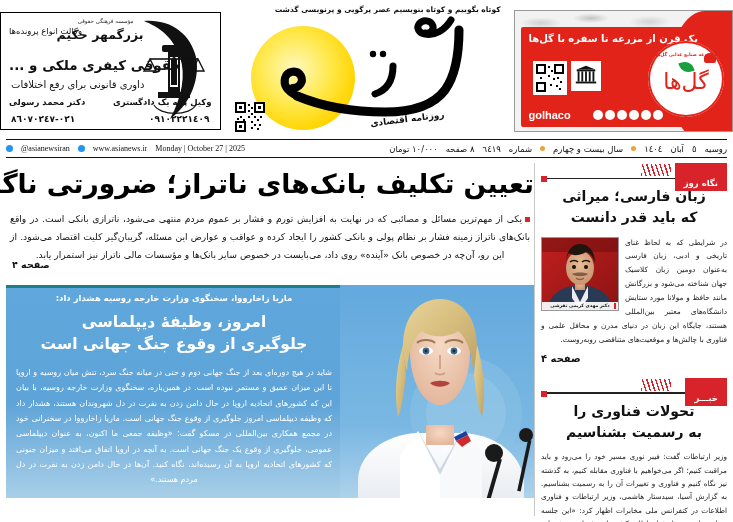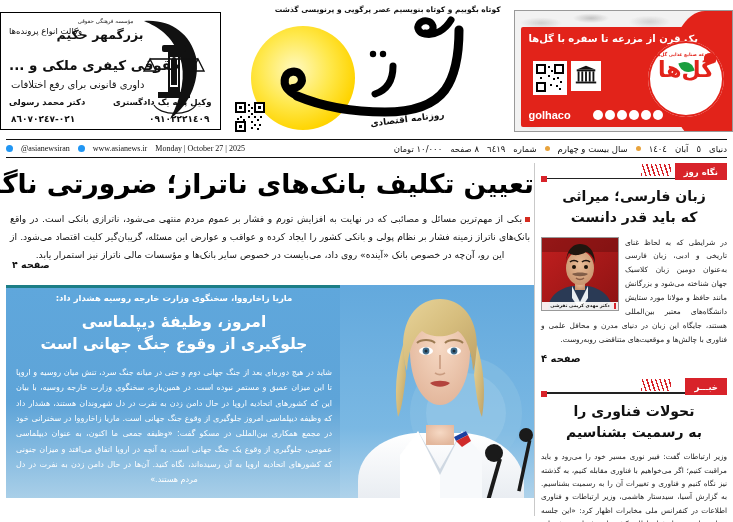--- a/index.html
+++ b/index.html
@@ -220,24 +220,24 @@
   .ad-golha .brand-disc .brand-top {
     position: absolute;
     top: 11px; left: 0; right: 0;
     text-align: center;
     font-size: 4.6px;
     font-weight: 700;
     color: #e2231a;
   }
   .ad-golha .brand-disc .brand-word {
     position: absolute;
-    top: 18px; left: 0; right: 0;
+    top: 30px; left: 0; right: 0;
     text-align: center;
     font-size: 22px;
-    font-weight: 700;
+    font-weight: 400;
     color: #e2231a;
     letter-spacing: -1px;
     line-height: 1;
   }
   .ad-golha .brand-disc .leaf {
     position: absolute;
     top: 20px; left: 50%;
     margin-left: -6px;
     width: 13px; height: 12px;
     background: #1a9e3f;
@@ -461,21 +461,21 @@
     height: 17px;
     margin-bottom: 5px;
   }
   .sec-head .tag {
     position: absolute;
     right: 0; top: 0;
     background: #d8232a;
     color: #fff;
     font-size: 8.5px;
     font-weight: 700;
-    padding: 4px 9px 2px 9px;
+    padding: 15px 9px 2px 9px;
     letter-spacing: 2px;
     line-height: 1.3;
   }
   .sec-head .hatch {
     position: absolute;
     right: 56px; top: 1px;
     width: 30px; height: 12px;
     background: repeating-linear-gradient(72deg, #d8232a 0 1.4px, transparent 1.4px 4.2px);
   }
   .sec-head .rule {
@@ -680,21 +680,21 @@
         <span class="dot"></span>
         <span class="handle">golhaco</span>
       </div>
     </div>
 
   </div>
 
   <div class="inforule-top"></div>
   <div class="infobar">
     <div class="fa-group">
-      <span>دنیای</span>
+      <span>روسیه</span>
       <span>٥</span>
       <span>آبان</span>
       <span>١٤٠٤</span>
       <span class="sep"></span>
       <span>سال بیست و چهارم</span>
       <span class="sep"></span>
       <span>شماره</span>
       <span>٦٤١٩</span>
       <span>٨ صفحه</span>
       <span>١٠/٠٠٠ تومان</span>

